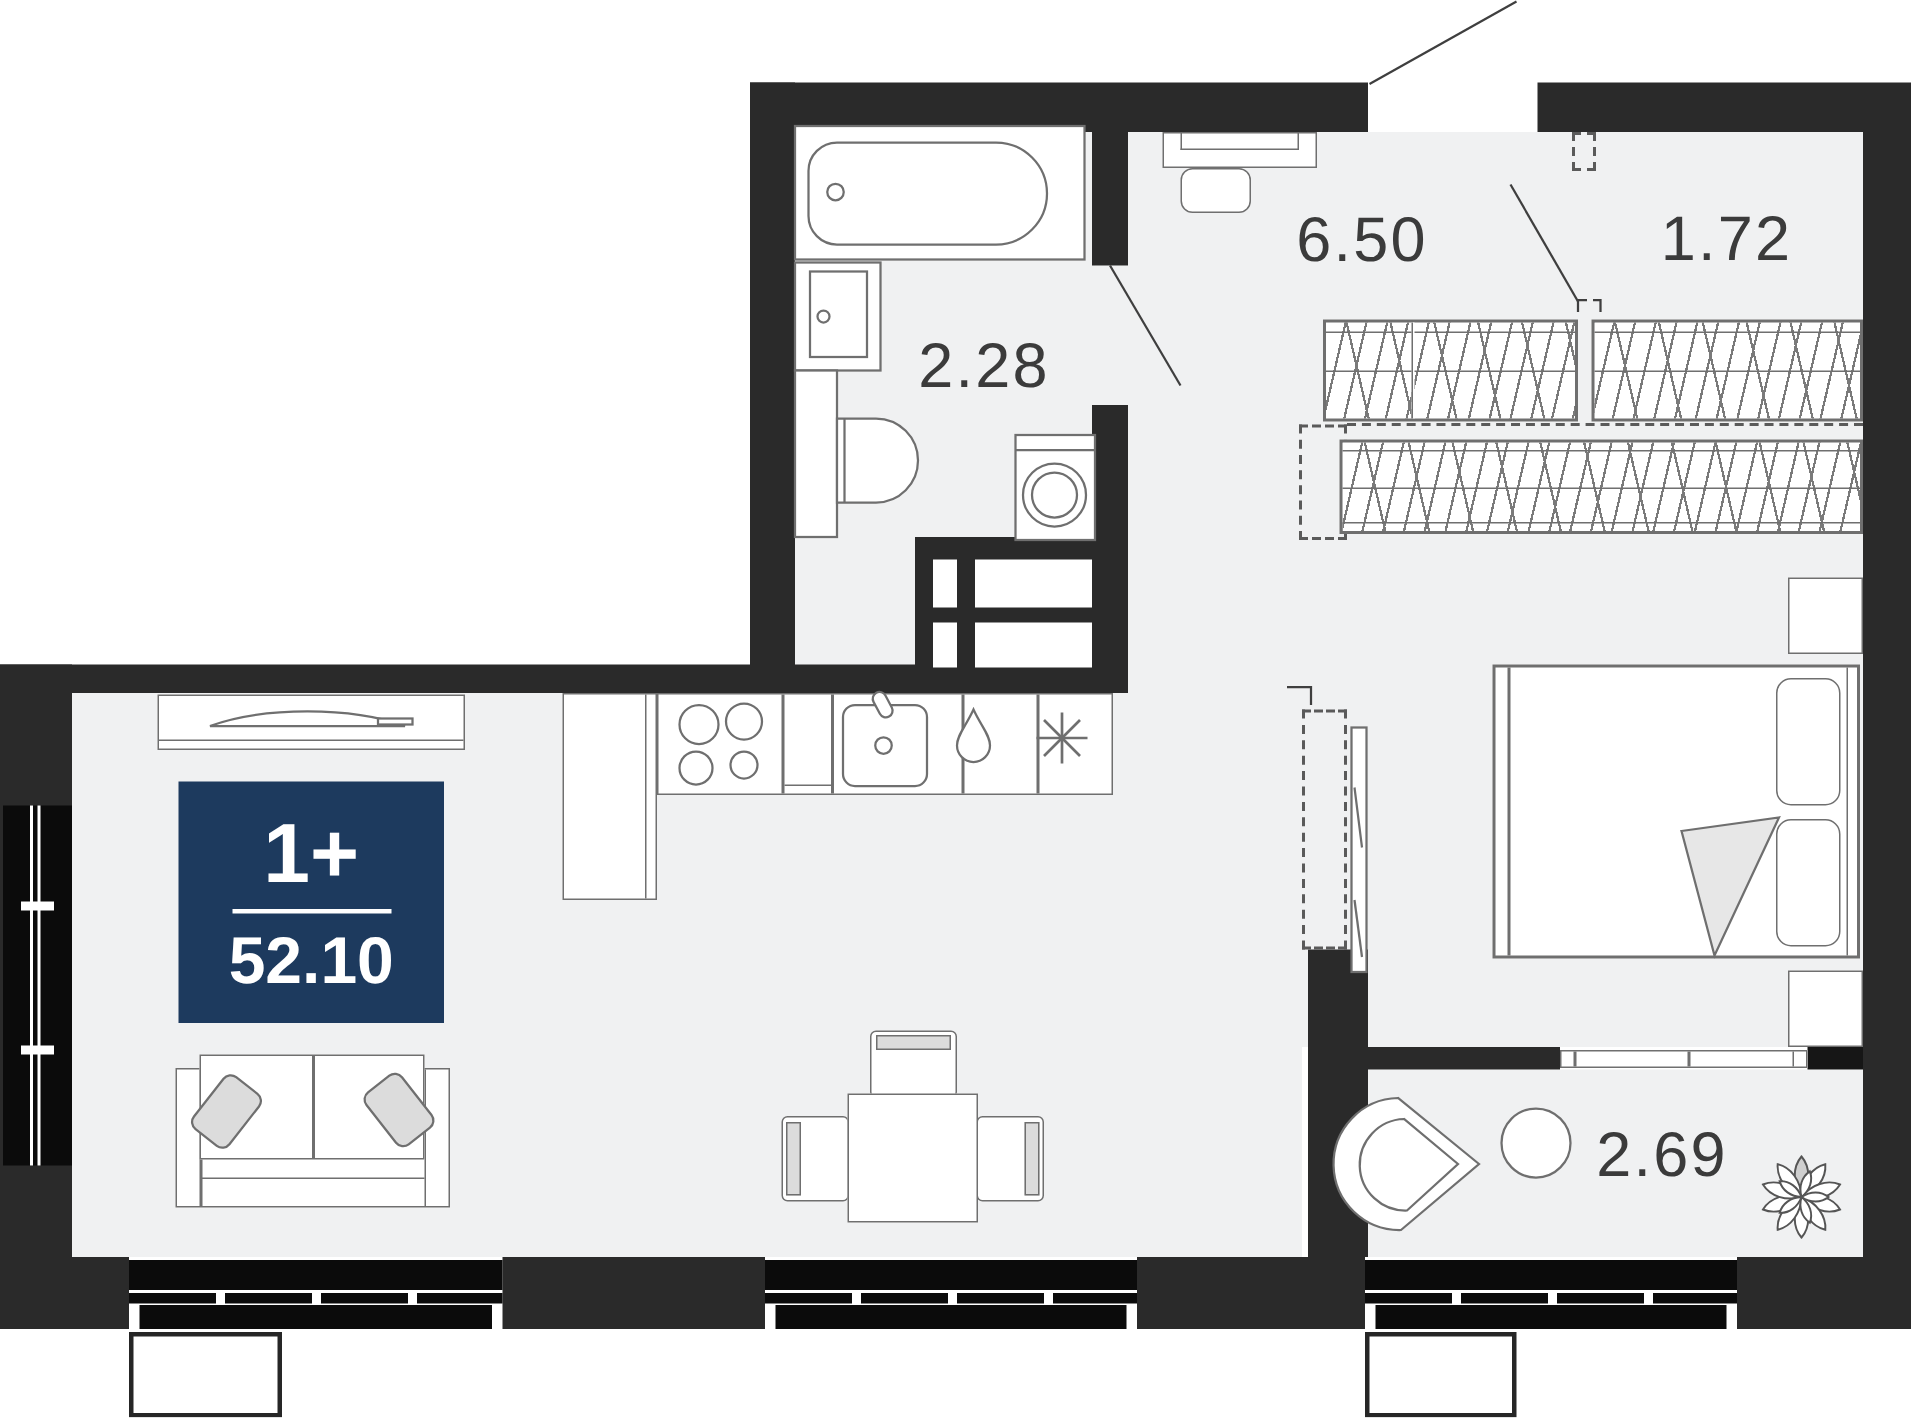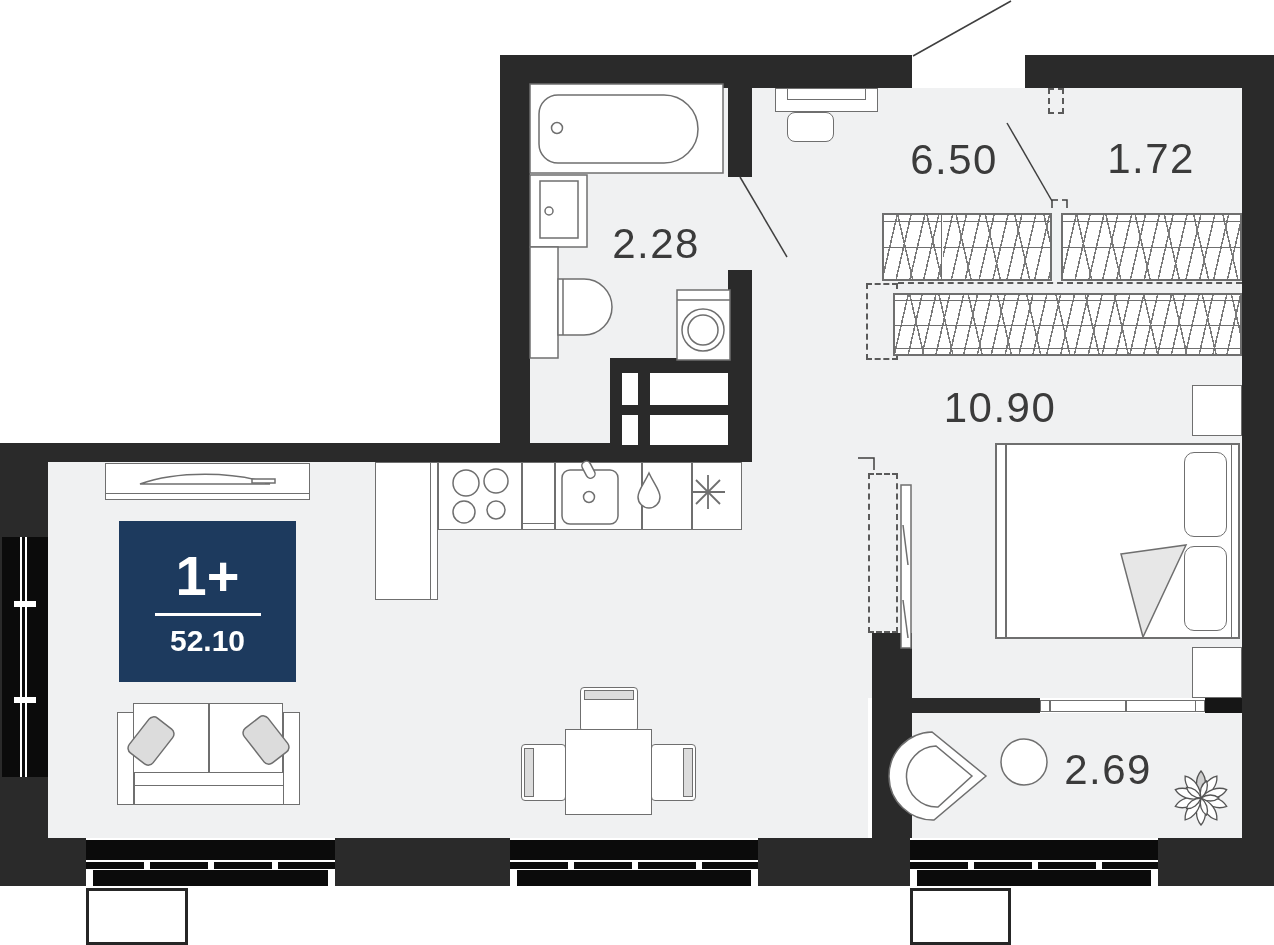--- a/index.html
+++ b/index.html
@@ -25,21 +25,21 @@
       repeating-linear-gradient(103deg, transparent 0 12px, #7a7a7a 12px 13.5px),
       repeating-linear-gradient(77deg, transparent 0 27px, #7a7a7a 27px 28.5px);}
   .wl{position:absolute;left:0;right:0;border-top:1.5px solid var(--line);}
   .wv{position:absolute;top:0;bottom:0;border-left:1.5px solid var(--line);background:#fff;width:1px;}
   .mullions{position:absolute;background:repeating-linear-gradient(90deg,var(--glass) 0 58px,#ffffff 58px 64px);}
   .rail{position:absolute;border:3px solid #262626;box-sizing:border-box;background:#fff;}
   .badge{position:absolute;left:119px;top:521px;width:177px;height:161px;background:var(--badge-bg);
     display:flex;flex-direction:column;align-items:center;justify-content:center;color:var(--badge-text);}
   .badge .rooms{font-size:56px;font-weight:bold;line-height:1;}
   .badge .divider{width:106px;height:3px;background:#fff;margin:9px 0 10px 0;}
-  .badge .area{font-size:30px;font-weight:bold;line-height:1;}
+  .badge .area{font-size:44px;font-weight:bold;line-height:1;}
   .chairband{position:absolute;background:#dcdcdc;border:1px solid var(--line);box-sizing:border-box;}
   svg.overlay{position:absolute;left:0;top:0;pointer-events:none;}
 </style>
 </head>
 <body>
 
 <div id="stage">
 
   <div class="floor" style="left:48px;top:462px;width:820px;height:376px;"></div>
   <div class="floor" style="left:530px;top:88px;width:200px;height:374px;"></div>
@@ -266,19 +266,18 @@
       <path d="M0 0 C6 -9 6 -20 0 -27 C-6 -20 -6 -9 0 0 Z" transform="rotate(288)"></path>
       <path d="M0 0 C6 -9 6 -20 0 -27 C-6 -20 -6 -9 0 0 Z" transform="rotate(324)"></path>
       <path d="M0 0 C4 -6 4 -13 0 -18 C-4 -13 -4 -6 0 0 Z" transform="rotate(18)"></path>
       <path d="M0 0 C4 -6 4 -13 0 -18 C-4 -13 -4 -6 0 0 Z" transform="rotate(90)"></path>
       <path d="M0 0 C4 -6 4 -13 0 -18 C-4 -13 -4 -6 0 0 Z" transform="rotate(162)"></path>
       <path d="M0 0 C4 -6 4 -13 0 -18 C-4 -13 -4 -6 0 0 Z" transform="rotate(234)"></path>
       <path d="M0 0 C4 -6 4 -13 0 -18 C-4 -13 -4 -6 0 0 Z" transform="rotate(306)"></path>
     </g>
   </svg>
 
-  <div class="area-label" style="left:908px;top:160px;margin-left:46px;">6.50</div>
+  <div class="area-label" style="left:908px;top:160px;">6.50</div>
   <div class="area-label" style="left:1151px;top:159px;">1.72</div>
   <div class="area-label" style="left:656px;top:244px;">2.28</div>
-  <div class="area-label" style="left:1000px;top:408px;">10.90</div>
   <div class="area-label" style="left:1108px;top:770px;">2.69</div>
 
 </div>
 
 </body></html>

